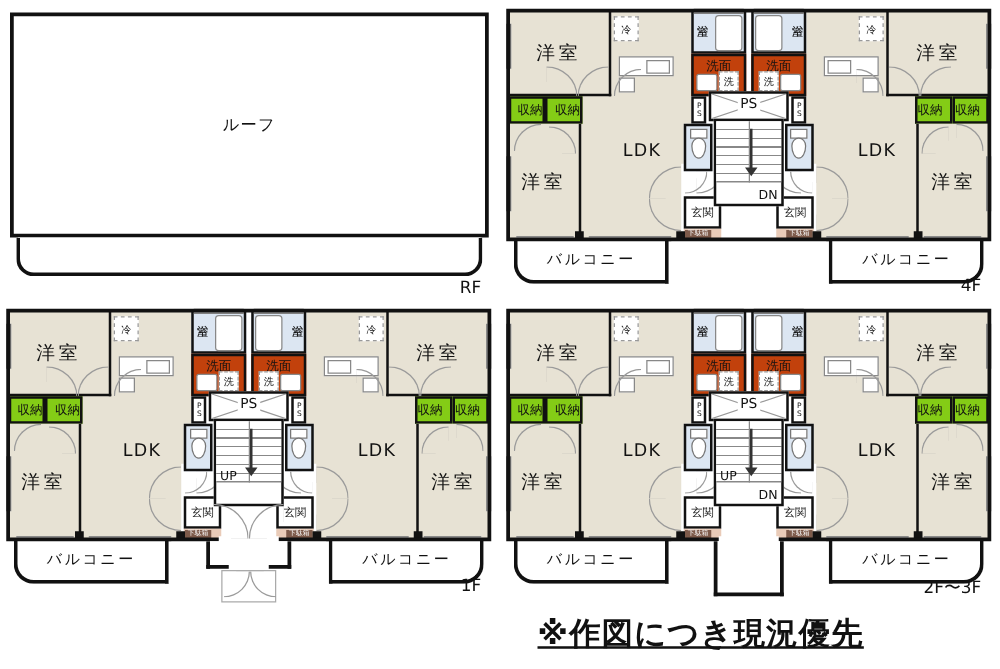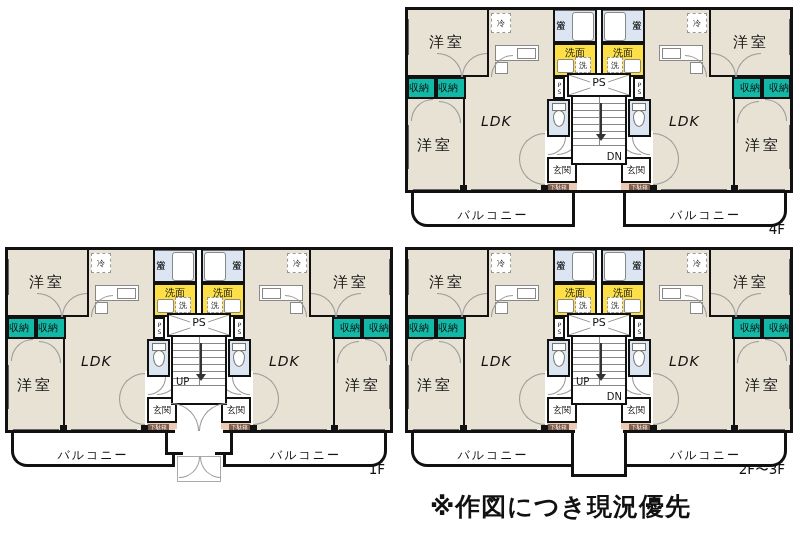--- a/index.html
+++ b/index.html
@@ -12,36 +12,36 @@
   .u{position:absolute;top:0;width:194px;height:186px;}
   .u.left{left:0;}
   .u.right{left:194px;transform:scaleX(-1);}
   .u.right .lb{transform:scaleX(-1);}
   .u>div,.u>span{position:absolute;box-sizing:border-box;}
   .ldkbg{left:2px;top:2px;width:146px;height:182px;background:#e7e2d4;}
   .rm{background:#e7e2d4;display:flex;align-items:center;justify-content:center;}
   .rTL{left:2px;top:2px;width:82px;height:68px;border-right:2px solid #111;border-bottom:2px solid #111;}
   .rBL{left:2px;top:92px;width:58px;height:92px;border-right:2px solid #111;}
   .rm .lb{font-size:15px;letter-spacing:3px;}
-  .sh{background:#14b8a6;border:2px solid #111;display:flex;align-items:center;justify-content:flex-start;}
+  .sh{background:#84cc16;border:2px solid #111;display:flex;align-items:center;justify-content:flex-end;}
   .sh .lb{font-size:10px;}
   .sh1{left:2px;top:70px;width:29px;height:22px;}
   .sh2{left:31px;top:70px;width:30px;height:22px;}
-  .ldkL{left:76px;top:106px;width:48px;text-align:left;font-size:14px;letter-spacing:1px;font-style:italic;}
+  .ldkL{left:76px;top:106px;width:48px;text-align:right;font-size:14px;letter-spacing:1px;}
   .fr{left:86px;top:6px;width:20px;height:20px;background:#fff;border:1px dashed #999;
       display:flex;align-items:center;justify-content:center;}
   .fr .lb{font-size:8px;}
   .k{background:#fff;border:1px solid #888;}
   .k1{left:90px;top:38px;width:44px;height:16px;}
   .k2{left:112px;top:41px;width:19px;height:11px;}
   .k3{left:90px;top:55px;width:13px;height:12px;}
   .ba{left:148px;top:2px;width:44px;height:34px;background:#dce6f2;border:2px solid #111;}
   .tub{position:absolute;right:1px;top:1px;width:20px;height:27px;background:#fff;border:1px solid #888;border-radius:3px;}
   .baL{position:absolute;left:1px;top:2px;writing-mode:vertical-rl;text-orientation:upright;font-size:9px;line-height:10px;}
-  .se{left:148px;top:36px;width:44px;height:34px;background:#fde047;border:2px solid #111;}
+  .se{left:148px;top:36px;width:44px;height:34px;background:#c2410c;border:2px solid #111;}
   .seL{position:absolute;left:0;right:0;top:1px;text-align:center;font-size:10px;}
   .si{position:absolute;left:2px;bottom:2px;width:15px;height:12px;background:#fff;border:1px solid #888;border-radius:2px;}
   .wa{position:absolute;right:4px;bottom:2px;width:14px;height:14px;background:#fff;border:1px dashed #999;
       display:flex;align-items:center;justify-content:center;}
   .wa .lb{font-size:8px;}
   .psb{left:148px;top:70px;width:12px;height:22px;background:#fff;border:2px solid #111;
        display:flex;align-items:center;justify-content:center;}
   .psb .lb{font-size:6px;writing-mode:vertical-rl;text-orientation:upright;line-height:6px;}
   .hall{left:140px;top:124px;width:54px;height:60px;background:#fff;}
   .to{left:142px;top:92px;width:23px;height:38px;background:#dce6f2;border:2px solid #111;}
@@ -71,22 +71,22 @@
   .wv{left:0;width:4px;background:#fff;border-left:1px solid #666;border-right:1px solid #666;}
   .wv1{top:12px;height:36px;}
   .wv2{top:118px;height:44px;}
   .wh{top:182px;height:4px;background:#fff;border-top:1px solid #666;border-bottom:1px solid #666;}
   .wh1{left:8px;width:46px;}
   .wh2{left:66px;width:66px;}
   .wt{top:0;left:150px;width:40px;height:4px;background:#fff;border-top:1px solid #666;border-bottom:1px solid #666;}
   .pil{width:7px;height:7px;background:#111;}
   .p1{left:55px;top:178px;}
   .p2{left:136px;top:178px;}
-  .bal{left:6px;top:184px;width:164px;height:36px;background:#fff;border:3px solid #111;border-top:none;
-       border-radius:0 0 0 16px;display:flex;align-items:flex-end;justify-content:center;}
+  .bal{left:6px;top:184px;width:124px;height:36px;background:#fff;border:3px solid #111;border-top:none;
+       border-radius:0 0 0 16px;display:flex;align-items:center;justify-content:center;}
   .bal .lb{font-size:12px;letter-spacing:2px;}
   
   .center{position:absolute;left:0;top:0;width:388px;height:236px;}
   .center>div{position:absolute;box-sizing:border-box;}
   .psc{left:162px;top:66px;width:64px;height:24px;background:#fff;border:2px solid #111;}
   .psc svg{position:absolute;left:0;top:0;}
   .pscL{position:absolute;left:50%;top:1px;transform:translateX(-50%);background:#fff;padding:0 2px;font-size:11px;}
   .st{left:166px;top:88px;width:56px;height:70px;background:#fff;border:2px solid #111;}
   .treads{position:absolute;left:0;top:0;width:52px;height:49px;
           background:repeating-linear-gradient(to bottom,#ffffff 0 6px,#888 6px 7px);}
@@ -105,27 +105,34 @@
   .pa1{left:174px;top:210px;width:21px;height:21px;}
   .pa2{left:195px;top:210px;width:21px;height:21px;}
   .land{left:166px;top:186px;width:56px;height:44px;background:#fff;border:3px solid #111;border-top:none;}
   .tag{position:absolute;right:8px;top:214px;font-size:13.5px;}
   
   .roofrect{position:absolute;left:0;top:2px;width:383px;height:180px;border:3px solid #111;
             box-sizing:border-box;background:#fff;display:flex;align-items:center;justify-content:center;}
   .roofrect .lb{font-size:13px;letter-spacing:1px;}
   .roofband{position:absolute;left:5px;top:182px;width:373px;height:31px;border:3px solid #111;border-top:none;
             box-sizing:border-box;border-radius:0 0 14px 14px;background:#fff;}
-  .note{position:absolute;left:430px;top:490px;font-size:25px;font-weight:bold;letter-spacing:1px;}
+  .note{position:absolute;left:430px;top:490px;font-size:25px;font-weight:bold;letter-spacing:1px;text-decoration:underline;}
 </style>
 </head>
 <body>
 
 <div id="canvas">
 
+  <div class="plan" style="left:8px;top:8px;width:385px;height:232px;">
+    <div class="roofrect">
+      <span class="lb">ルーフ</span>
+    </div>
+    <div class="roofband"></div>
+    <span class="tag">RF</span>
+  </div>
 
   <div class="plan" style="left:405px;top:7px;width:388px;height:232px;">
     <div class="u left">
       <div class="ldkbg"></div>
       <div class="rm rTL">
           <span class="lb">洋室</span>
         </div>
       <div class="sh sh1">
           <span class="lb">収納</span>
         </div>

